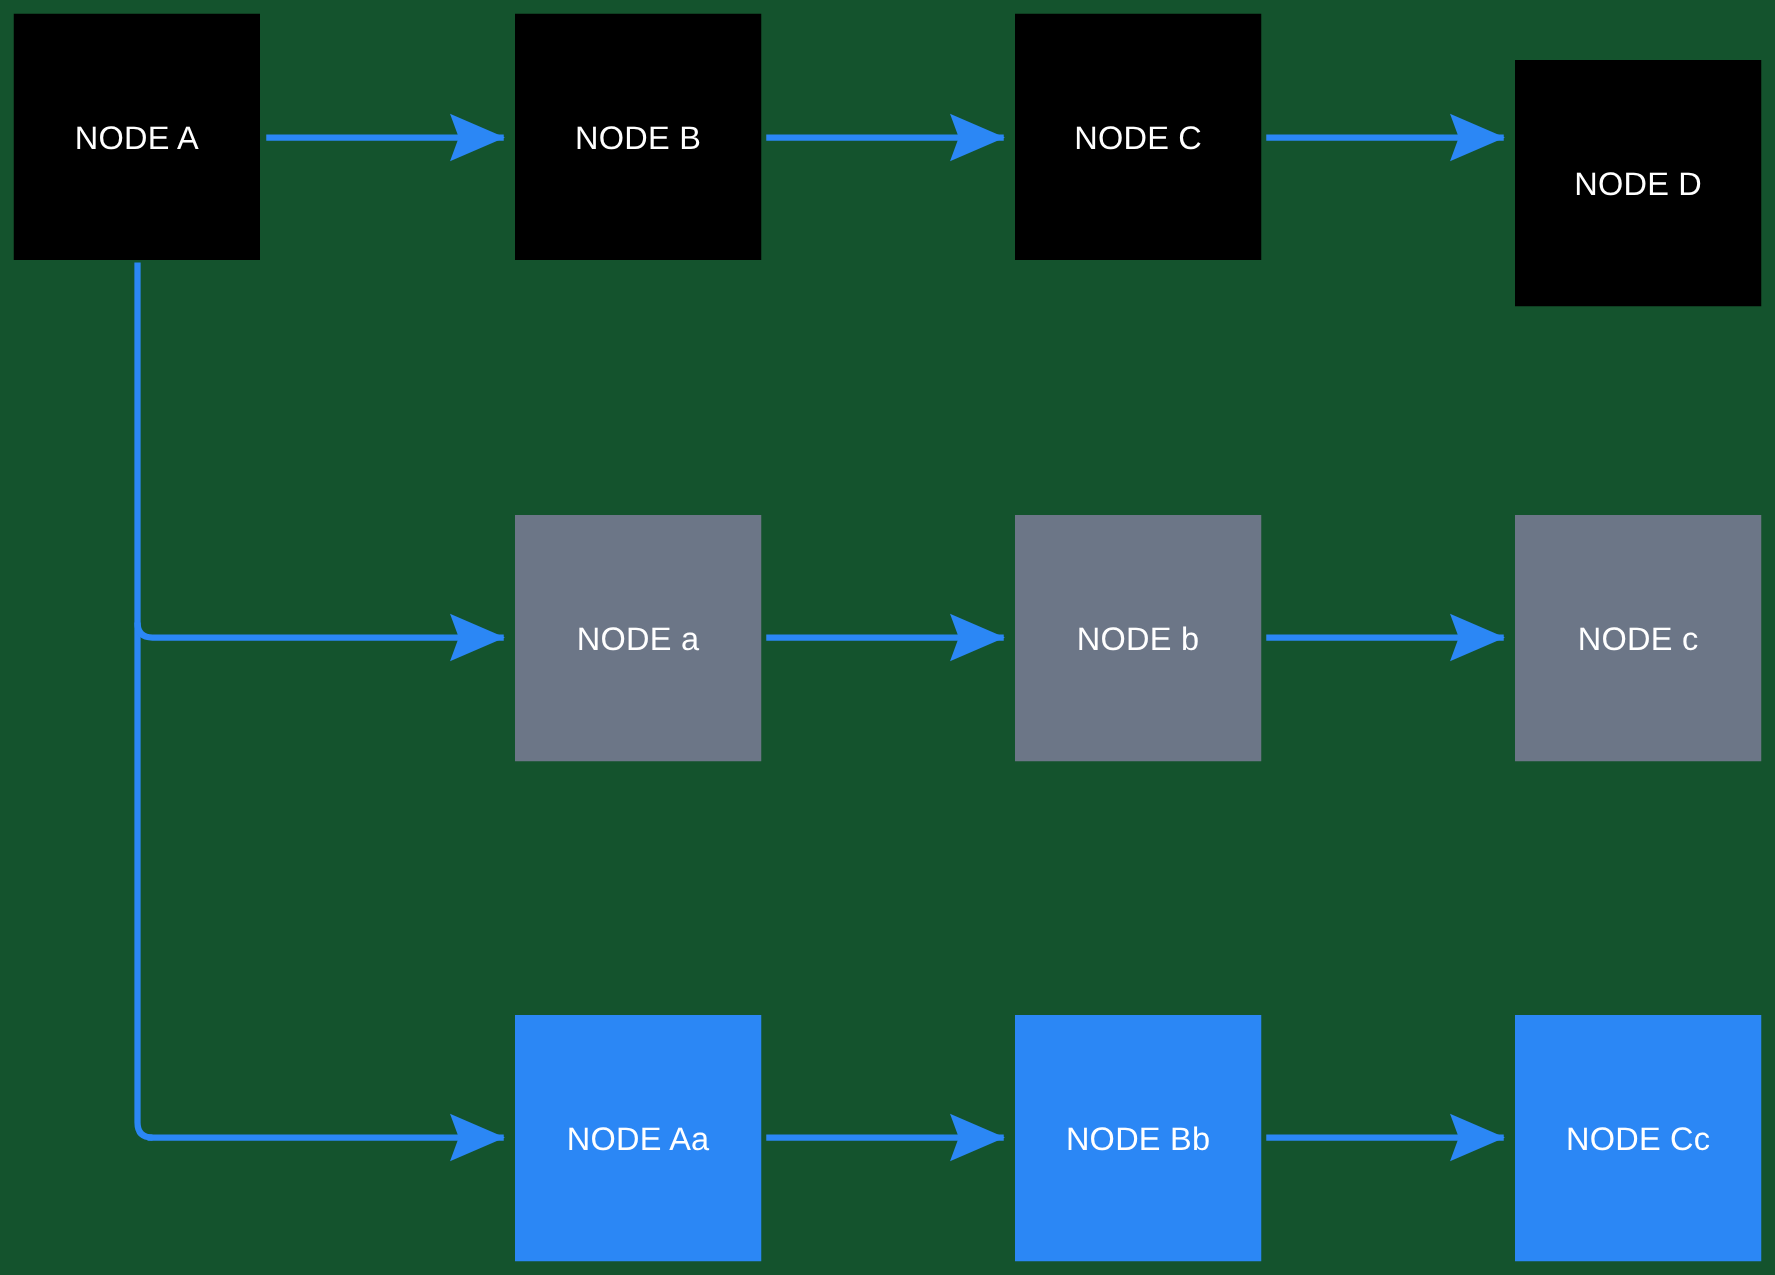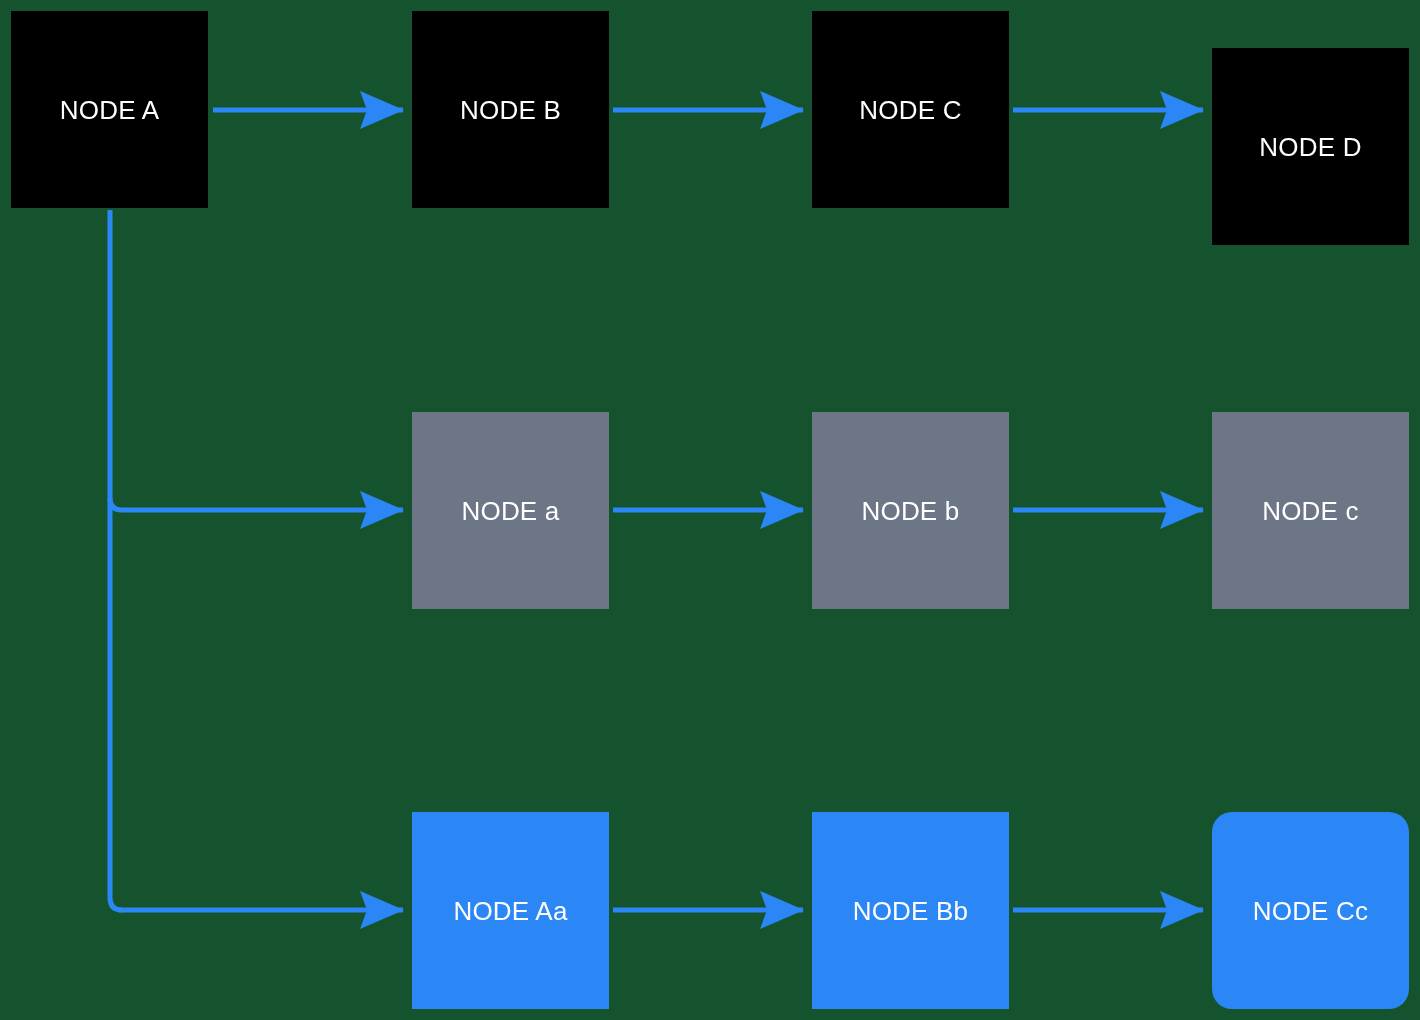--- a/index.html
+++ b/index.html
@@ -102,17 +102,17 @@
   </div>
 
   <div class="node" style="left:412px; top:812px; width:197px; height:197px; background:#2b87f5;">
     <span class="node-label">NODE Aa</span>
   </div>
 
   <div class="node" style="left:812px; top:812px; width:197px; height:197px; background:#2b87f5;align-items:center;">
     <span class="node-label">NODE Bb</span>
   </div>
 
-  <div class="node" style="left:1212px; top:812px; width:197px; height:197px; background:#2b87f5;border-radius:20px;">
+  <div class="node" style="left:1212px; top:812px; width:197px; height:197px; background:#2b87f5;">
     <span class="node-label">NODE Cc</span>
   </div>
 
 </div>
 
 </body></html>

